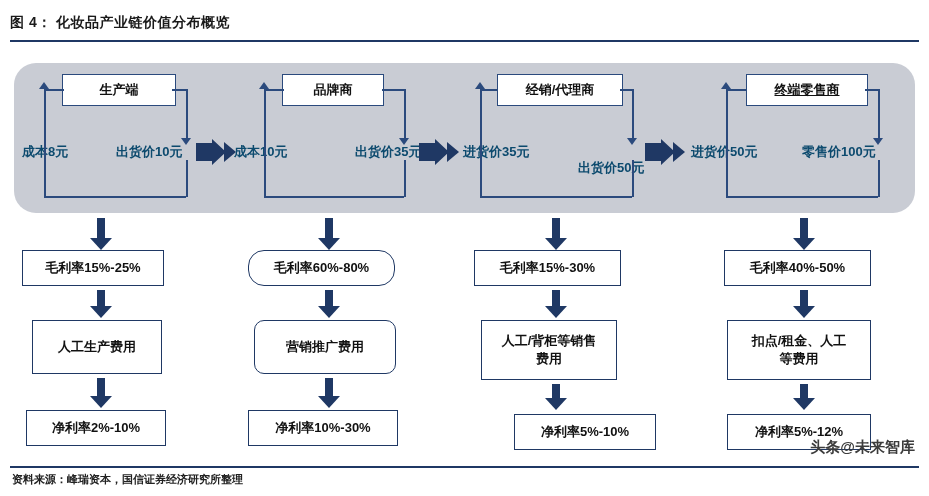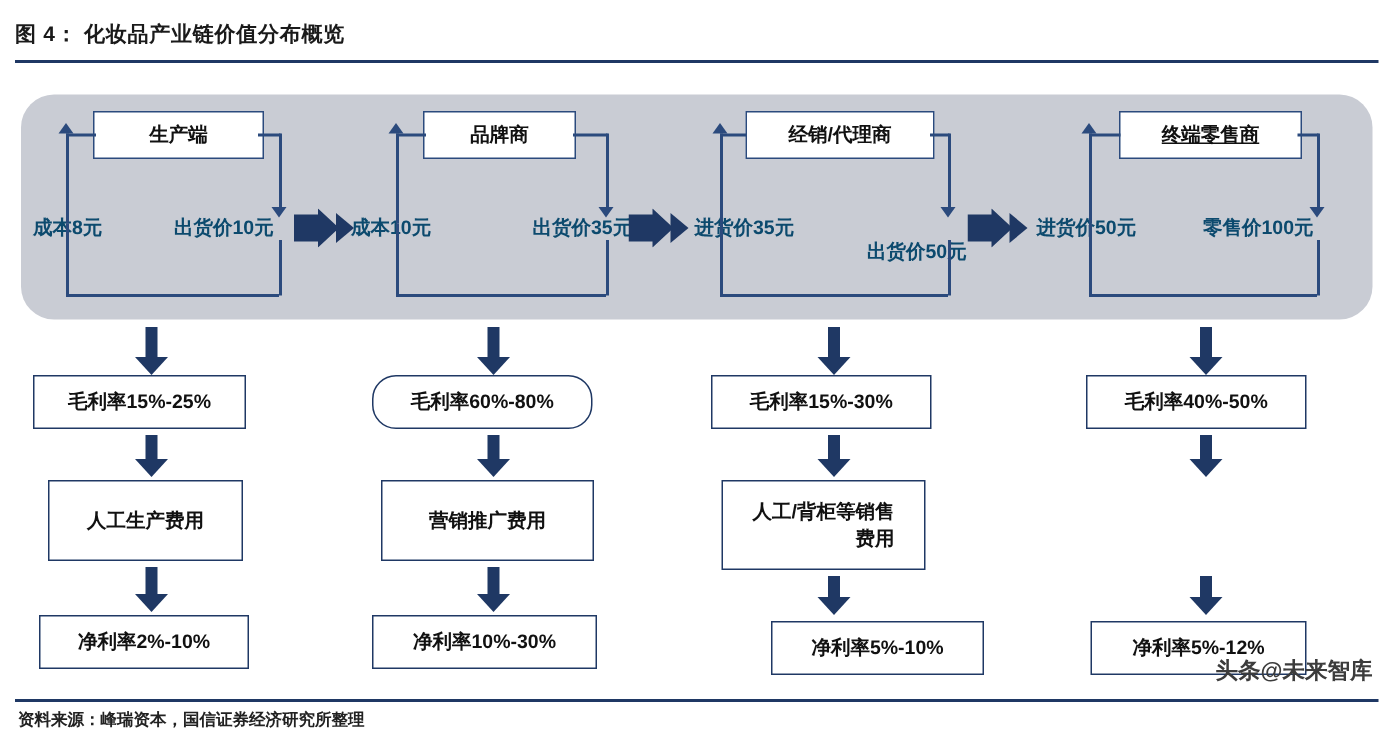--- a/index.html
+++ b/index.html
@@ -30,21 +30,21 @@
   
   .band{
     position:absolute;left:14px;top:63px;width:901px;height:150px;
     background:#c9ccd4;border-radius:22px;
   }
 
   
   .box{
     position:absolute;background:#ffffff;border:1px solid #1f3864;
     display:flex;align-items:center;justify-content:center;
-    text-align:right;font-size:13px;color:#111;line-height:1.35;
+    text-align:center;font-size:13px;color:#111;line-height:1.35;
     font-weight:bold;
   }
   .box.node{border:1px solid #2b4a7d;}
 
   
   .band-label{
     position:absolute;font-size:13px;font-weight:bold;color:#0c4a6e;white-space:nowrap;
   }
 
   
@@ -202,23 +202,25 @@
   <div class="farrow" style="left:545px;top:290px;height:28px;">
     <div class="stem" style="height:17px;"></div>
       <div class="head" style="top:16px;"></div>
   </div>
   <div class="farrow" style="left:793px;top:290px;height:28px;">
     <div class="stem" style="height:17px;"></div>
       <div class="head" style="top:16px;"></div>
   </div>
 
   <div class="box" style="left:32px;top:320px;width:128px;height:52px;">人工生产费用</div>
-  <div class="box" style="left:254px;top:320px;width:140px;height:52px;">营销推广费用</div>
+  <div class="box" style="left:254px;top:320px;width:140px;height:52px;border-radius:10px;">营销推广费用</div>
   <div class="box" style="left:481px;top:320px;width:134px;height:58px;white-space:pre-line;">人工/背柜等销售
 费用</div>
+  <div class="box" style="left:727px;top:320px;width:142px;height:58px;white-space:pre-line;">扣点/租金、人工
+等费用</div>
 
   <div class="farrow" style="left:90px;top:378px;height:30px;">
     <div class="stem" style="height:19px;"></div>
       <div class="head" style="top:18px;"></div>
   </div>
   <div class="farrow" style="left:318px;top:378px;height:30px;">
     <div class="stem" style="height:19px;"></div>
       <div class="head" style="top:18px;"></div>
   </div>
   <div class="farrow" style="left:545px;top:384px;height:26px;">

